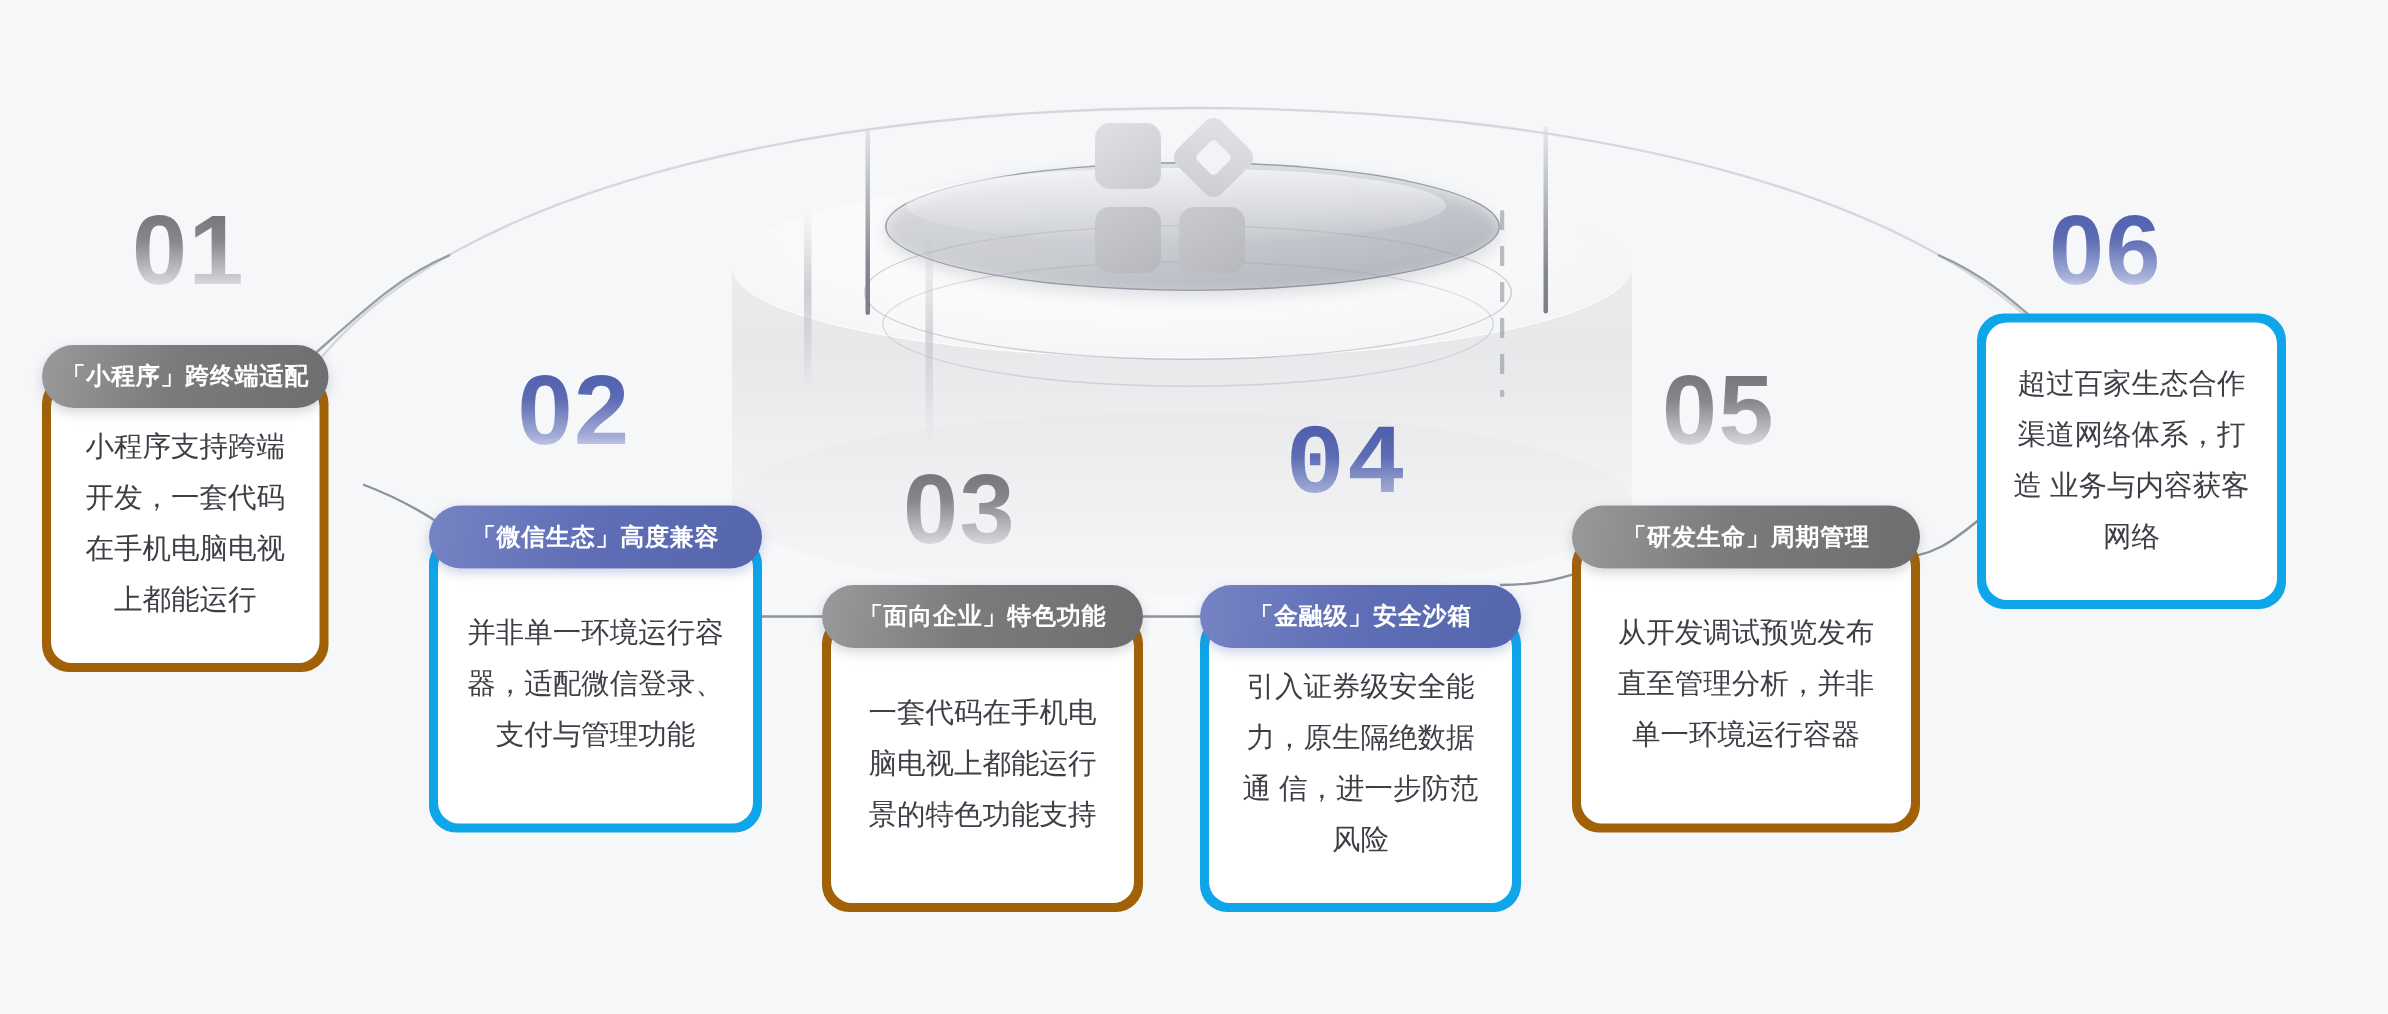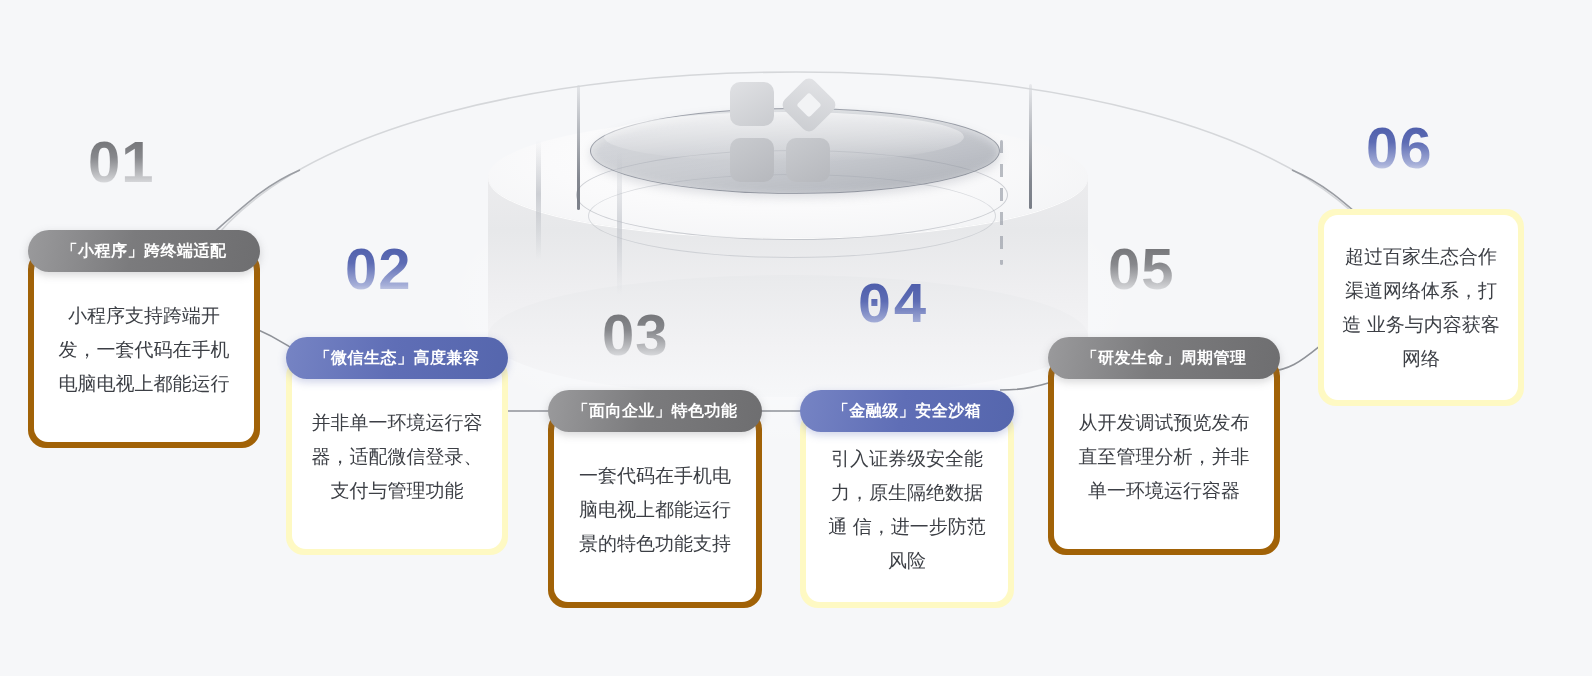--- a/index.html
+++ b/index.html
@@ -174,68 +174,68 @@
   }
 
   
   .card-frame {
     position: relative;
     margin-top: -21px;
     border-radius: 18px;
     padding: 6px;
   }
   .card-frame.gray  { background: #a16207; }
-  .card-frame.blue  { background: #fef9c3; }
+  .card-frame.blue  { background: #0ea5e9; }
 
   .card {
     background: #ffffff;
     border-radius: 14px;
     padding: 22px 16px;
     display: flex;
     align-items: center;
     justify-content: center;
     text-align: center;
     font-size: 19px;
     line-height: 34px;
     color: #3c3f45;
   }
 
   
   .idx {
     position: absolute;
-    font-size: 58px;
+    font-size: 66px;
     font-weight: 700;
     letter-spacing: 1px;
     line-height: 1;
     -webkit-background-clip: text;
     background-clip: text;
     color: transparent;
     user-select: none;
   }
   .idx.gray {
     background-image: linear-gradient(180deg, #6d6e71 0%, #87888c 42%, #c9cacd 78%, #f2f3f5 100%);
   }
   .idx.blue {
     background-image: linear-gradient(180deg, #4a5aa8 0%, #5d6cb4 40%, #a6afd8 78%, #eff0f6 100%);
   }
 
   
-  #node-1 { left: 28px;  top: 230px; width: 232px; }
+  #node-1 { left: 28px;  top: 230px; width: 191px; }
   #node-2 { left: 286px; top: 337px; width: 222px; }
   #node-3 { left: 548px; top: 390px; width: 214px; }
   #node-4 { left: 800px; top: 390px; width: 214px; }
   #node-5 { left: 1048px;top: 337px; width: 232px; }
   #node-6 { left: 1318px;top: 230px; width: 206px; }
 
   #idx-1 { left: 88px;   top: 133px; }
   #idx-2 { left: 345px;  top: 240px; }
   #idx-3 { left: 602px;  top: 295px; margin-top: 11px; }
   #idx-4 { left: 857px;  top: 278px; font-family: Liberation Mono, monospace; }
   #idx-5 { left: 1108px; top: 240px; }
-  #idx-6 { left: 1366px; top: 119px; }
+  #idx-6 { left: 1366px; top: 133px; }
 
   #node-1 .card { height: 185px; }
   #node-2 .card { height: 185px; }
   #node-3 .card { height: 185px; }
   #node-4 .card { height: 185px; }
   #node-5 .card { height: 185px; }
   #node-6 .card { height: 185px; }
 </style>
 </head>
 <body>

